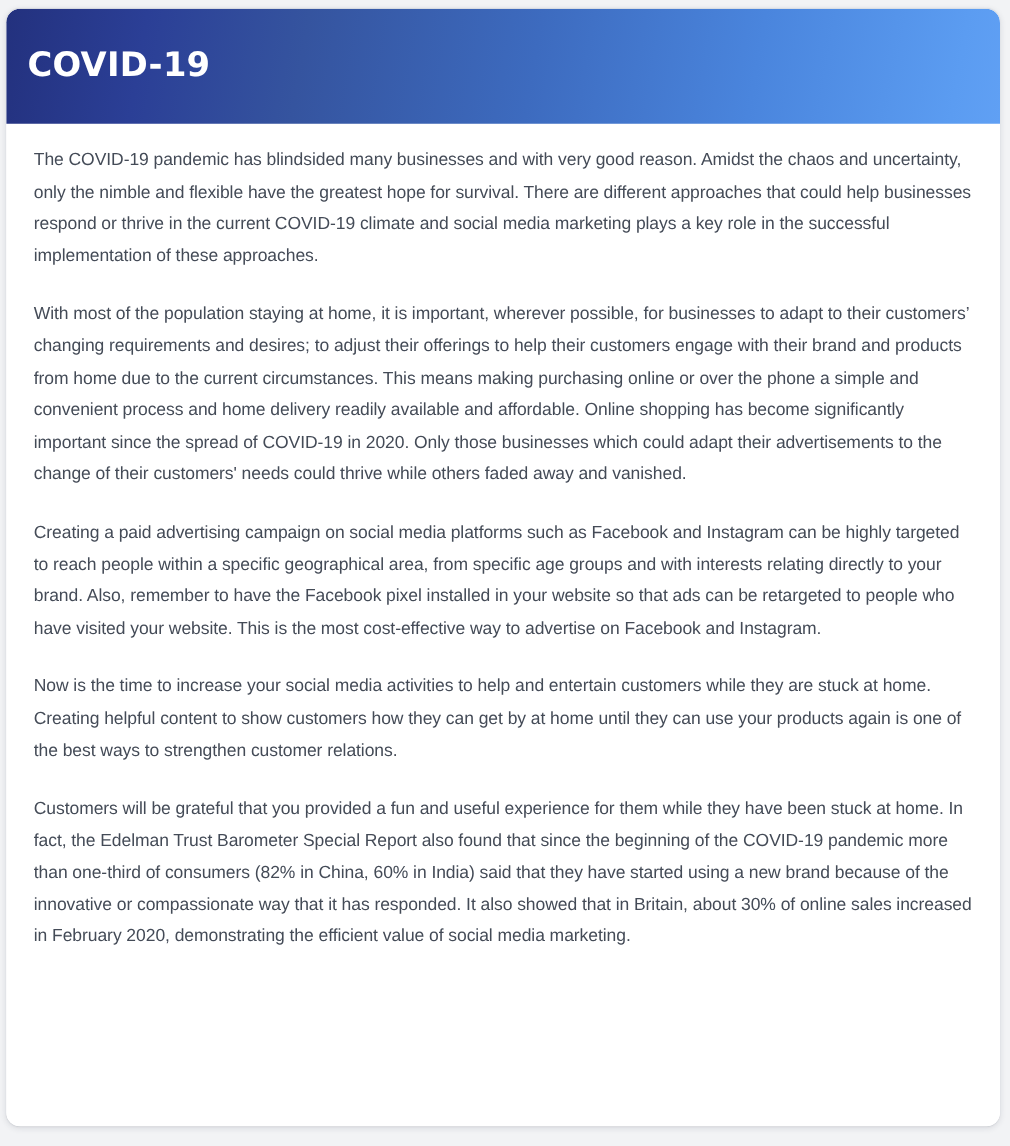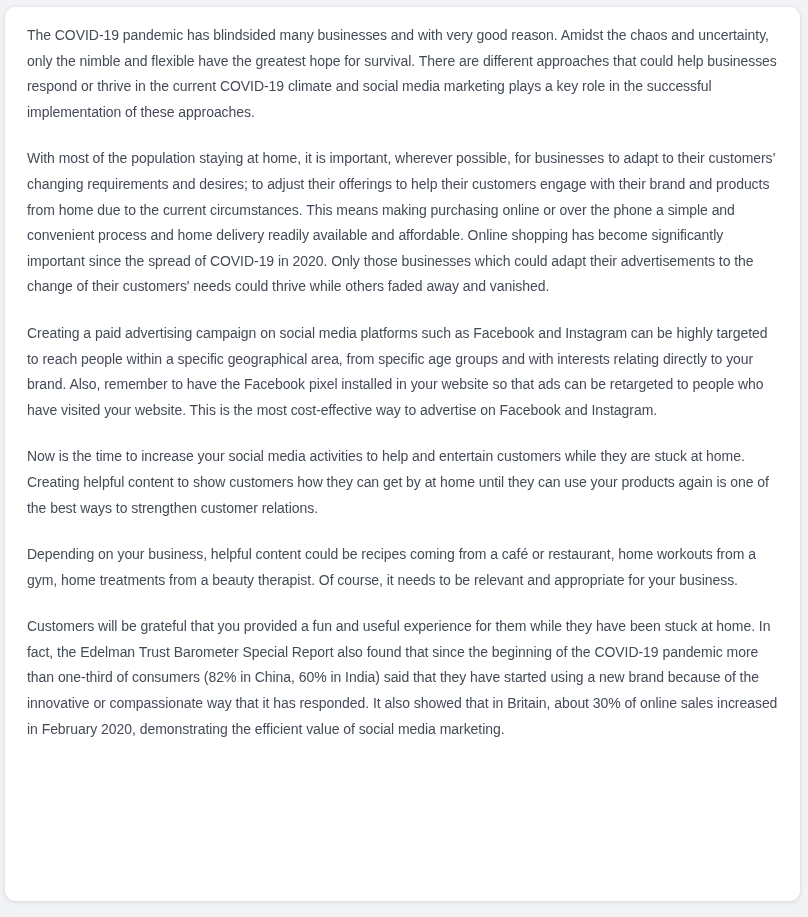--- a/index.html
+++ b/index.html
@@ -67,24 +67,26 @@
     text-align: left;
   }
   .para:last-child { margin-bottom: 0; }
 </style>
 </head>
 <body>
 
 <div id="page">
   <article class="card">
 
+    <header class="card-header">
+      <h1 class="card-title">COVID-19</h1>
+    </header>
 
     <section class="card-body">
       <p class="para">The COVID-19 pandemic has blindsided many businesses and with very good reason. Amidst the chaos and uncertainty, only the nimble and flexible have the greatest hope for survival. There are different approaches that could help businesses respond or thrive in the current COVID-19 climate and social media marketing plays a key role in the successful implementation of these approaches.</p>
       <p class="para">With most of the population staying at home, it is important, wherever possible, for businesses to adapt to their customers’ changing requirements and desires; to adjust their offerings to help their customers engage with their brand and products from home due to the current circumstances. This means making purchasing online or over the phone a simple and convenient process and home delivery readily available and affordable. Online shopping has become significantly important since the spread of COVID-19 in 2020. Only those businesses which could adapt their advertisements to the change of their customers' needs could thrive while others faded away and vanished.</p>
       <p class="para">Creating a paid advertising campaign on social media platforms such as Facebook and Instagram can be highly targeted to reach people within a specific geographical area, from specific age groups and with interests relating directly to your brand. Also, remember to have the Facebook pixel installed in your website so that ads can be retargeted to people who have visited your website. This is the most cost-effective way to advertise on Facebook and Instagram.</p>
       <p class="para">Now is the time to increase your social media activities to help and entertain customers while they are stuck at home. Creating helpful content to show customers how they can get by at home until they can use your products again is one of the best ways to strengthen customer relations.</p>
-      <p class="para">Depending on your business, helpful content could be recipes coming from a café or restaurant, home workouts from a gym, home treatments from a beauty therapist. Of course, it needs to be relevant and appropriate for your business.</p>
       <p class="para">Customers will be grateful that you provided a fun and useful experience for them while they have been stuck at home. In fact, the Edelman Trust Barometer Special Report also found that since the beginning of the COVID-19 pandemic more than one-third of consumers (82% in China, 60% in India) said that they have started using a new brand because of the innovative or compassionate way that it has responded. It also showed that in Britain, about 30% of online sales increased in February 2020, demonstrating the efficient value of social media marketing.</p>
     </section>
 
   </article>
 </div>
 
 </body></html>

